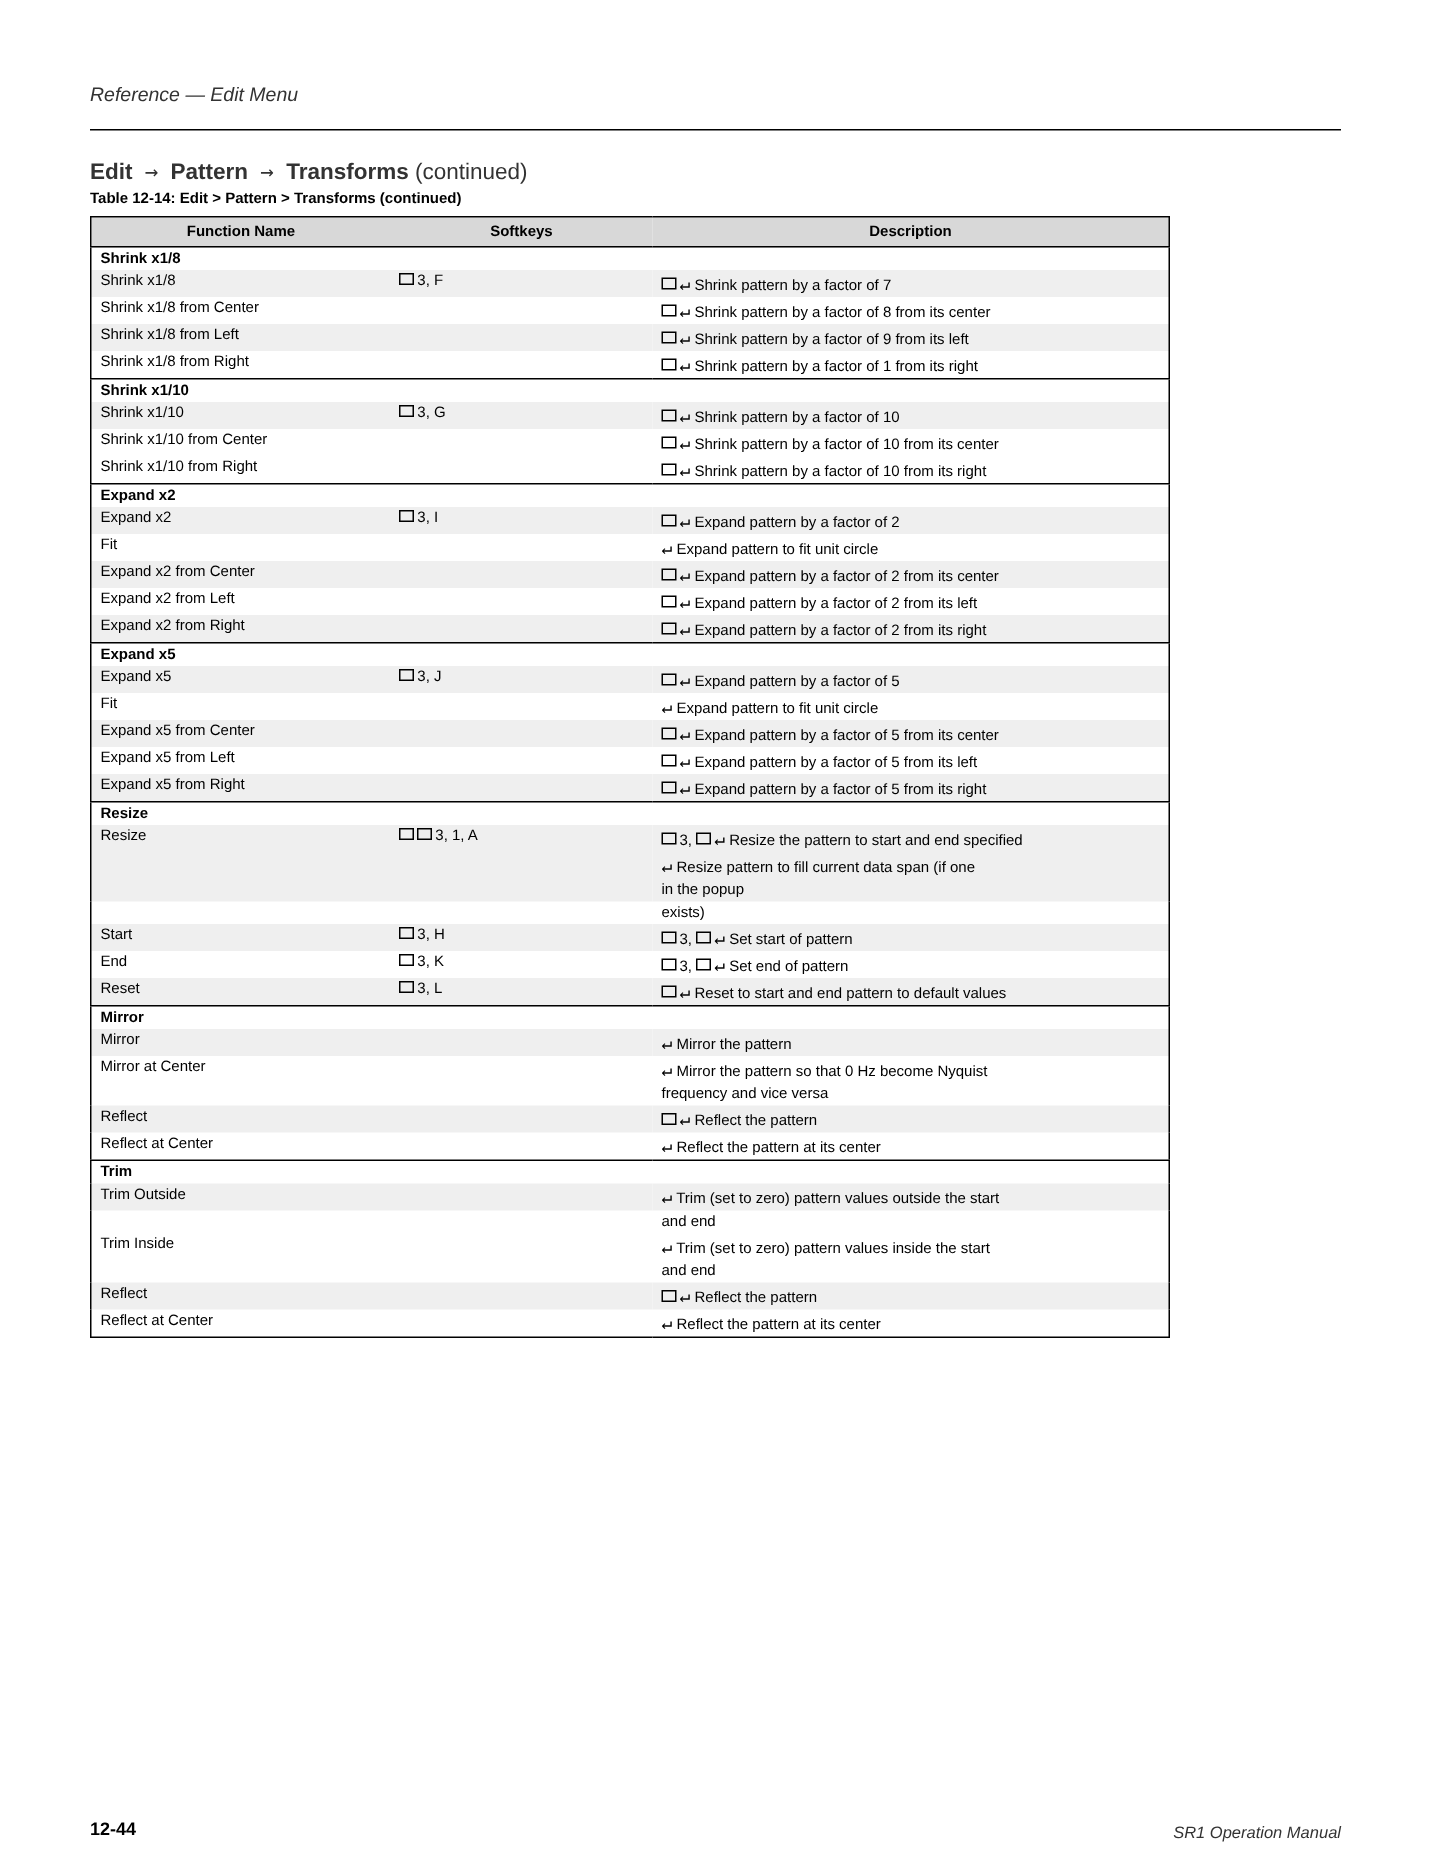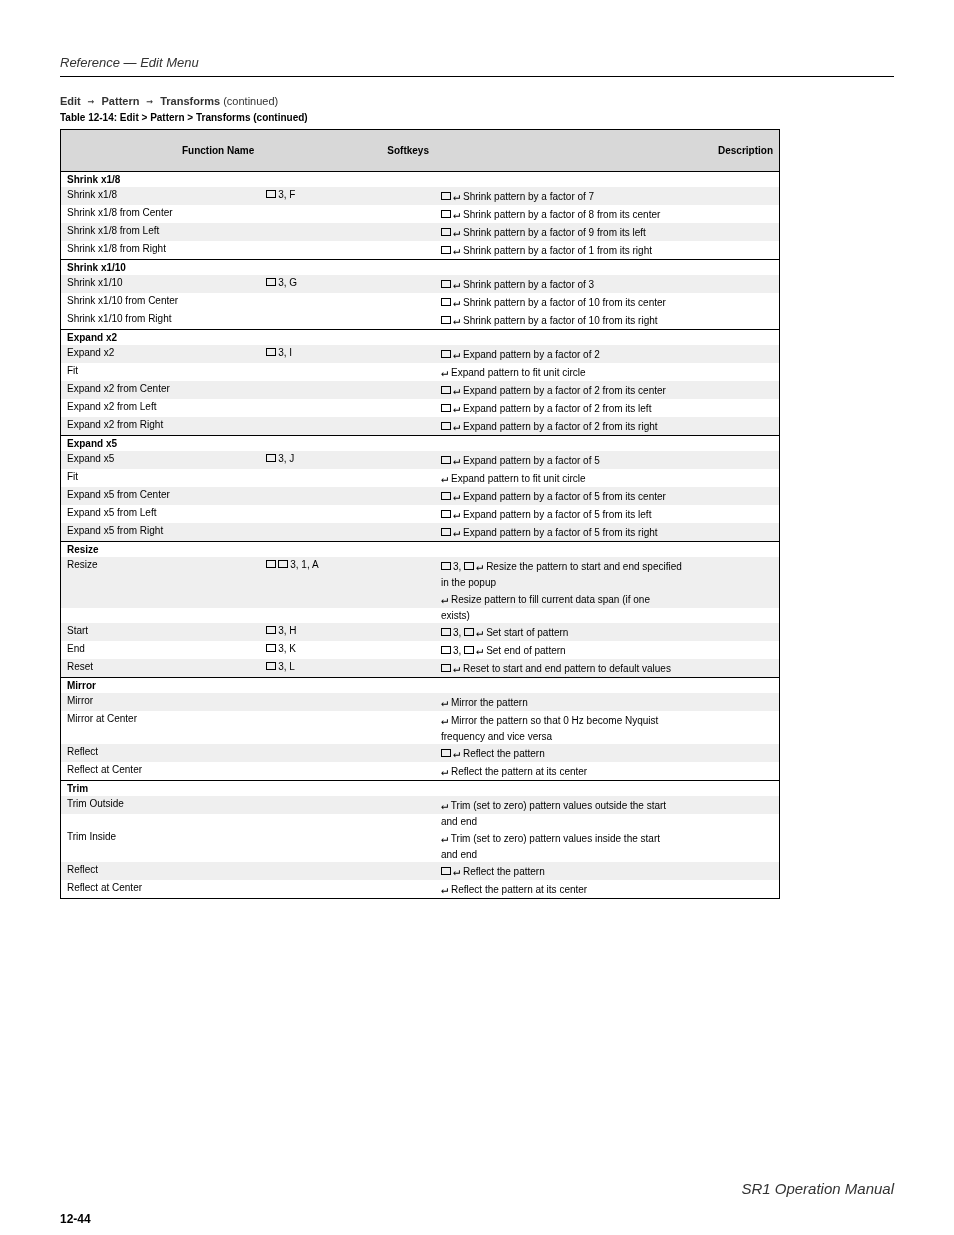--- a/index.html
+++ b/index.html
@@ -1,36 +1,36 @@
 <!DOCTYPE html>
 <html><head>
 <meta charset="utf-8">
 <style>
   * { box-sizing: border-box; margin: 0; padding: 0; }
   html, body { width: 954px; background: #fff; font-family: Arial, Helvetica, sans-serif; color: #000; }
   .page { padding: 55px 60px 0 60px; position: relative; }
-  .top-left { font-size: 13px; font-style: italic; color: #333; margin-bottom: 6px; }
+  .top-left { font-size: 13px; font-style: italic; color: #333; margin-bottom: 16px; }
   .rule { border: none; border-top: 1px solid #000; margin-bottom: 18px; }
-  .crumbs { font-size: 11px; color: #333; margin-bottom: 4px; }
+  .crumbs { font-size: 15px; color: #333; margin-bottom: 4px; }
   .crumbs .sep { margin: 0 4px; }
   .table-title { font-size: 10px; font-weight: bold; margin-bottom: 6px; }
   .tbl-wrap { margin-left: 0px; }
   table.menu { border-collapse: collapse; width: 720px; border: 1.5px solid #000; font-size: 10px; }
-  table.menu th { background: #d8d8d8; font-weight: bold; text-align: right; padding: 15px 6px; border-bottom: 1px solid #000; }
+  table.menu th { background: #d8d8d8; font-weight: bold; text-align: center; padding: 4px 6px; border-bottom: 1px solid #000; }
   table.menu td { padding: 2px 6px; vertical-align: top; }
   .zebra { background: #efefef; }
   .section td { border-top: 1px solid #000; font-weight: bold; padding-top: 4px; }
   td.c1 { width: 200px; }
   td.c2 { width: 175px; }
   td.c3 { width: 345px; }
   .box { display: inline-block; width: 10px; height: 8px; border: 1px solid #000; margin-right: 2px; vertical-align: 0px; }
   .enter { font-family: monospace; font-size: 12px; display: inline-block; vertical-align: 0px; }
   .arrow { font-family: monospace; } 
   .page-num { position: fixed; left: 60px; top: 1212px; font-size: 12px; font-weight: bold; }
-  .foot-text { position: fixed; right: 60px; top: 1180px; font-size: 15px; font-style: italic; color: #333; }
+  .foot-text { position: fixed; right: 60px; top: 1216px; font-size: 11px; font-style: italic; color: #333; }
 </style>
 </head>
 <body>
 <div class="page">
   <div class="top-left">Reference — Edit Menu</div>
   <hr class="rule">
   <div class="crumbs">
     <b>Edit</b>
     <span class="sep arrow">→</span>
     <b>Pattern</b>
@@ -80,21 +80,21 @@
     </tr>
 
     <tr class="section">
       <td class="c1">Shrink x1/10</td>
       <td class="c2"></td>
             <td class="c3"></td>
     </tr>
     <tr class="zebra">
       <td class="c1">Shrink x1/10</td>
       <td class="c2"><span class="box"></span><span>3, G</span></td>
-      <td class="c3"><span class="box"></span><span class="enter">↵</span> <span>Shrink pattern by a factor of 3</span></td>
+      <td class="c3"><span class="box"></span><span class="enter">↵</span> <span>Shrink pattern by a factor of 10</span></td>
     </tr>
     <tr>
       <td class="c1">Shrink x1/10 from Center</td>
       <td class="c2"></td>
       <td class="c3"><span class="box"></span><span class="enter">↵</span> <span>Shrink pattern by a factor of 10 from its center</span></td>
     </tr>
     <tr>
       <td class="c1">Shrink x1/10 from Right</td>
       <td class="c2"></td>
       <td class="c3"><span class="box"></span><span class="enter">↵</span> <span>Shrink pattern by a factor of 10 from its right</span></td>
@@ -168,26 +168,26 @@
             <td class="c3"></td>
     </tr>
     <tr class="zebra">
       <td class="c1">Resize</td>
       <td class="c2"><span class="box"></span><span class="box"></span><span>3, 1, A</span></td>
       <td class="c3"><span class="box"></span><span>3, </span><span class="box"></span><span class="enter">↵</span> <span>Resize the pattern to start and end specified</span></td>
     </tr>
     <tr class="zebra">
       <td class="c1"></td>
             <td class="c2"></td>
+      <td class="c3"><span class="enter">↵</span> <span>Resize pattern to fill current data span (if one</span></td>
+    </tr>
+    <tr class="zebra">
+      <td class="c1"></td>
+            <td class="c2"></td>
       <td class="c3">in the popup</td>
-    </tr>
-    <tr class="zebra">
-      <td class="c1"></td>
-            <td class="c2"></td>
-      <td class="c3"><span class="enter">↵</span> <span>Resize pattern to fill current data span (if one</span></td>
     </tr>
     <tr>
       <td class="c1"></td>
             <td class="c2"></td>
       <td class="c3">exists)</td>
     </tr>
     <tr class="zebra">
       <td class="c1">Start</td>
       <td class="c2"><span class="box"></span><span>3, H</span></td>
       <td class="c3"><span class="box"></span><span>3, </span><span class="box"></span><span class="enter">↵</span> <span>Set start of pattern</span></td>

